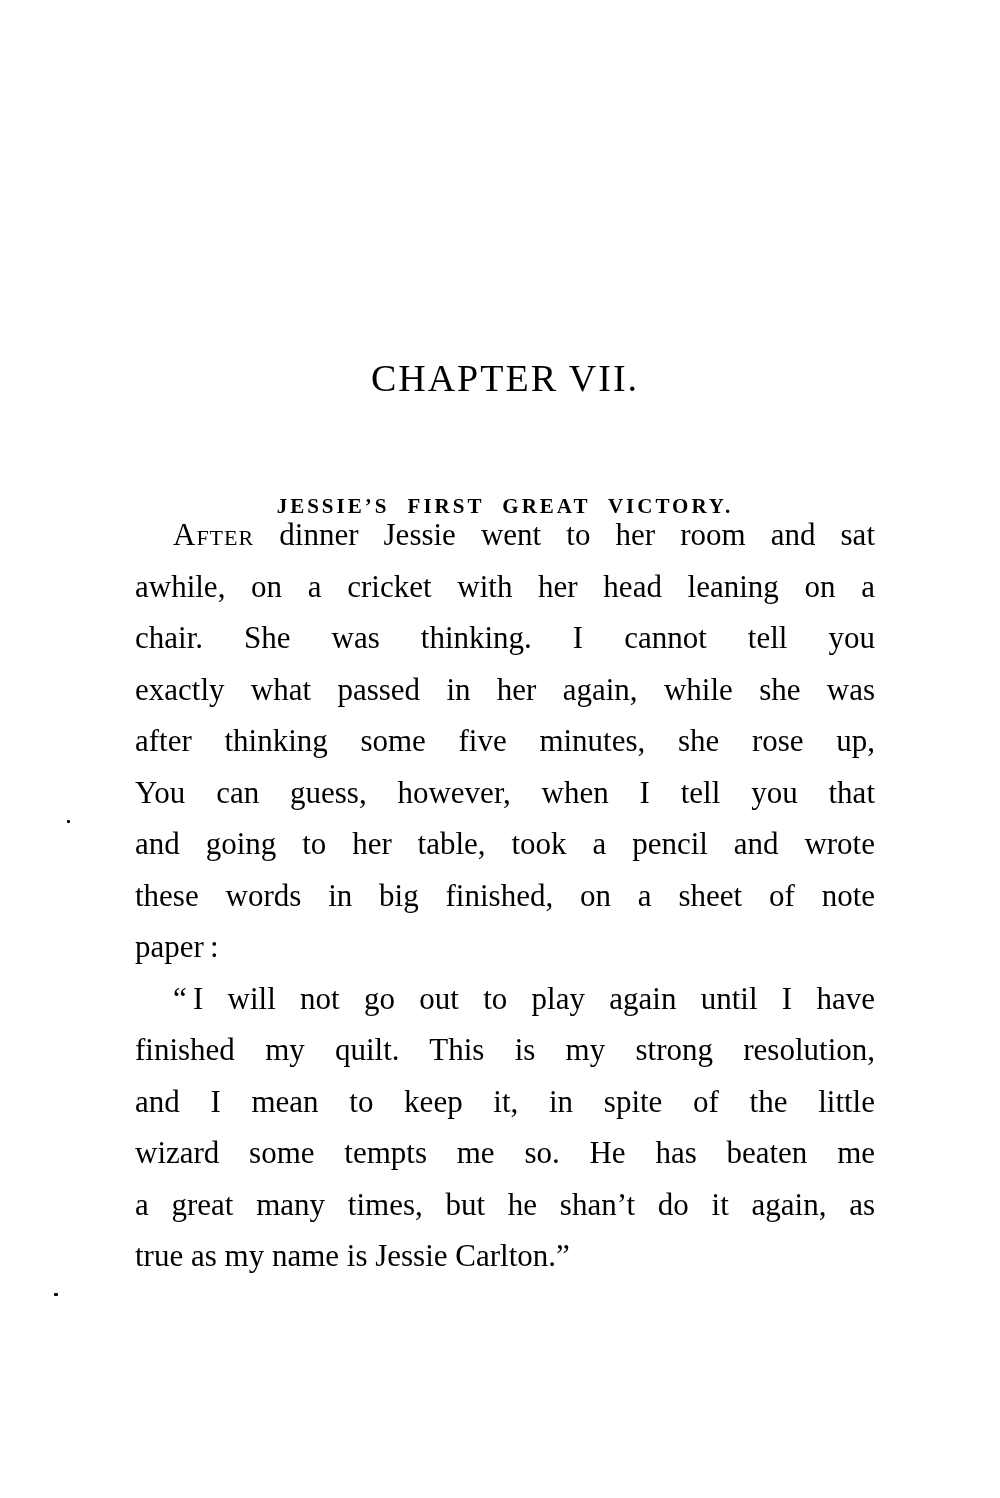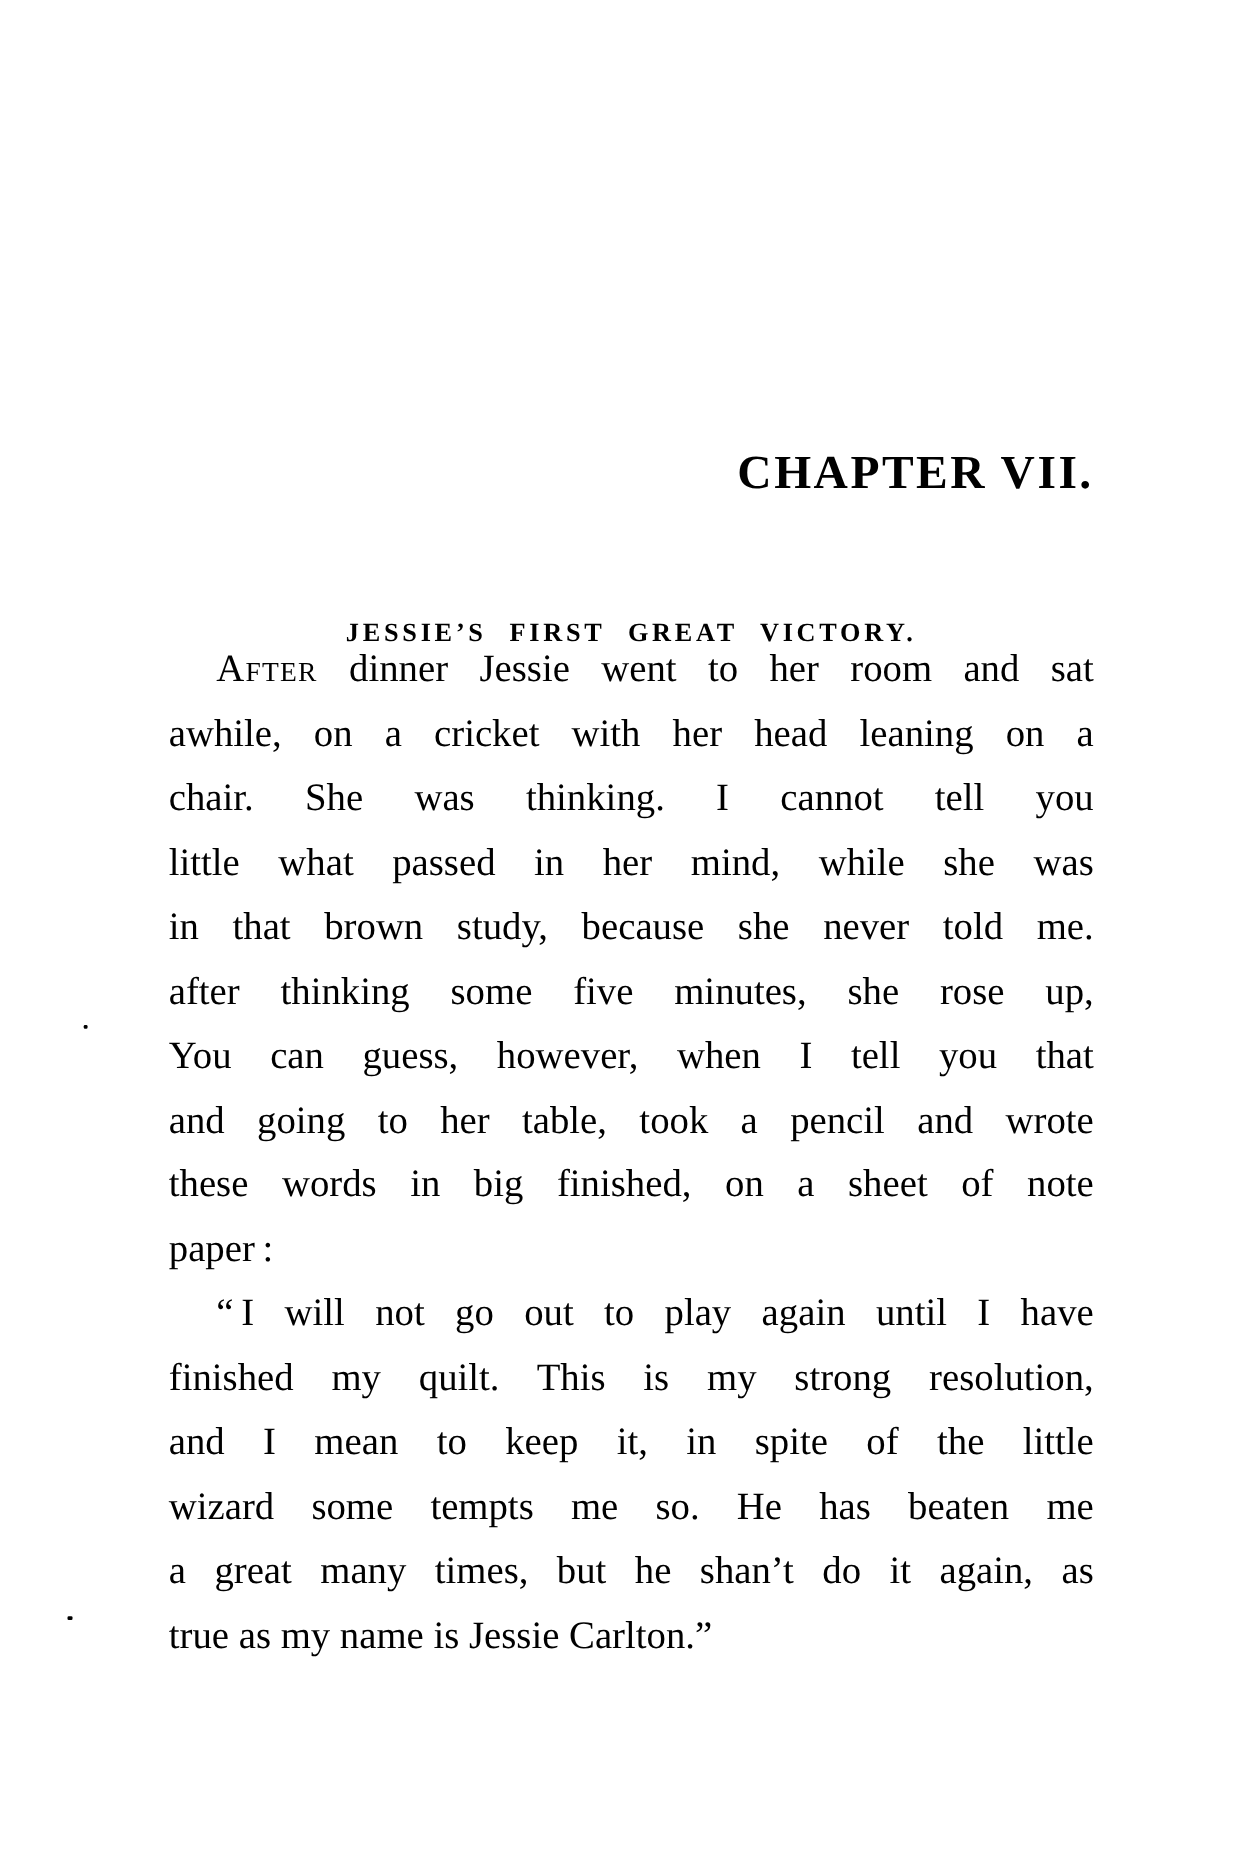--- a/index.html
+++ b/index.html
@@ -18,23 +18,23 @@
     background: var(--paper);
     color: var(--ink);
     font-family: "Liberation Serif", serif;
     overflow: hidden;
   }
   .chapter-heading {
     position: absolute;
     top: 356px;
     left: 135px;
     width: 740px;
-    text-align: right;
+    text-align: center;
     font-size: 38px;
-    font-weight: bold;
+    font-weight: normal;
     letter-spacing: 2px;
     white-space: nowrap;
   }
   .chapter-subtitle {
     position: absolute;
     top: 446px;
     left: 135px;
     width: 740px;
     text-align: center;
     font-size: 21px;
@@ -82,22 +82,21 @@
 <div class="page">
 
   <div class="chapter-heading">CHAPTER VII.</div>
 
   <div class="chapter-subtitle">JESSIE’S FIRST GREAT VICTORY.</div>
 
   <div class="body-text">
     <div class="line indent"><span class="sc">After</span><span> dinner Jessie went to her room and sat</span></div>
     <div class="line">awhile, on a cricket with her head leaning on a</div>
     <div class="line">chair. She was thinking. I cannot tell you</div>
-    <div class="line">little what passed in her mind, while she was</div>
-    <div class="line">in that brown study, because she never told me.</div>
+    <div class="line">exactly what passed in her again, while she was</div>
     <div class="line">after thinking some five minutes, she rose up,</div>
     <div class="line">You can guess, however, when I tell you that</div>
     <div class="line">and going to her table, took a pencil and wrote</div>
     <div class="line">these words in big finished, on a sheet of note</div>
     <div class="line last">paper :</div>
     <div class="line indent">“ I will not go out to play again until I have</div>
     <div class="line">finished my quilt. This is my strong resolution,</div>
     <div class="line">and I mean to keep it, in spite of the little</div>
     <div class="line">wizard some tempts me so. He has beaten me</div>
     <div class="line">a great many times, but he shan’t do it again, as</div>

